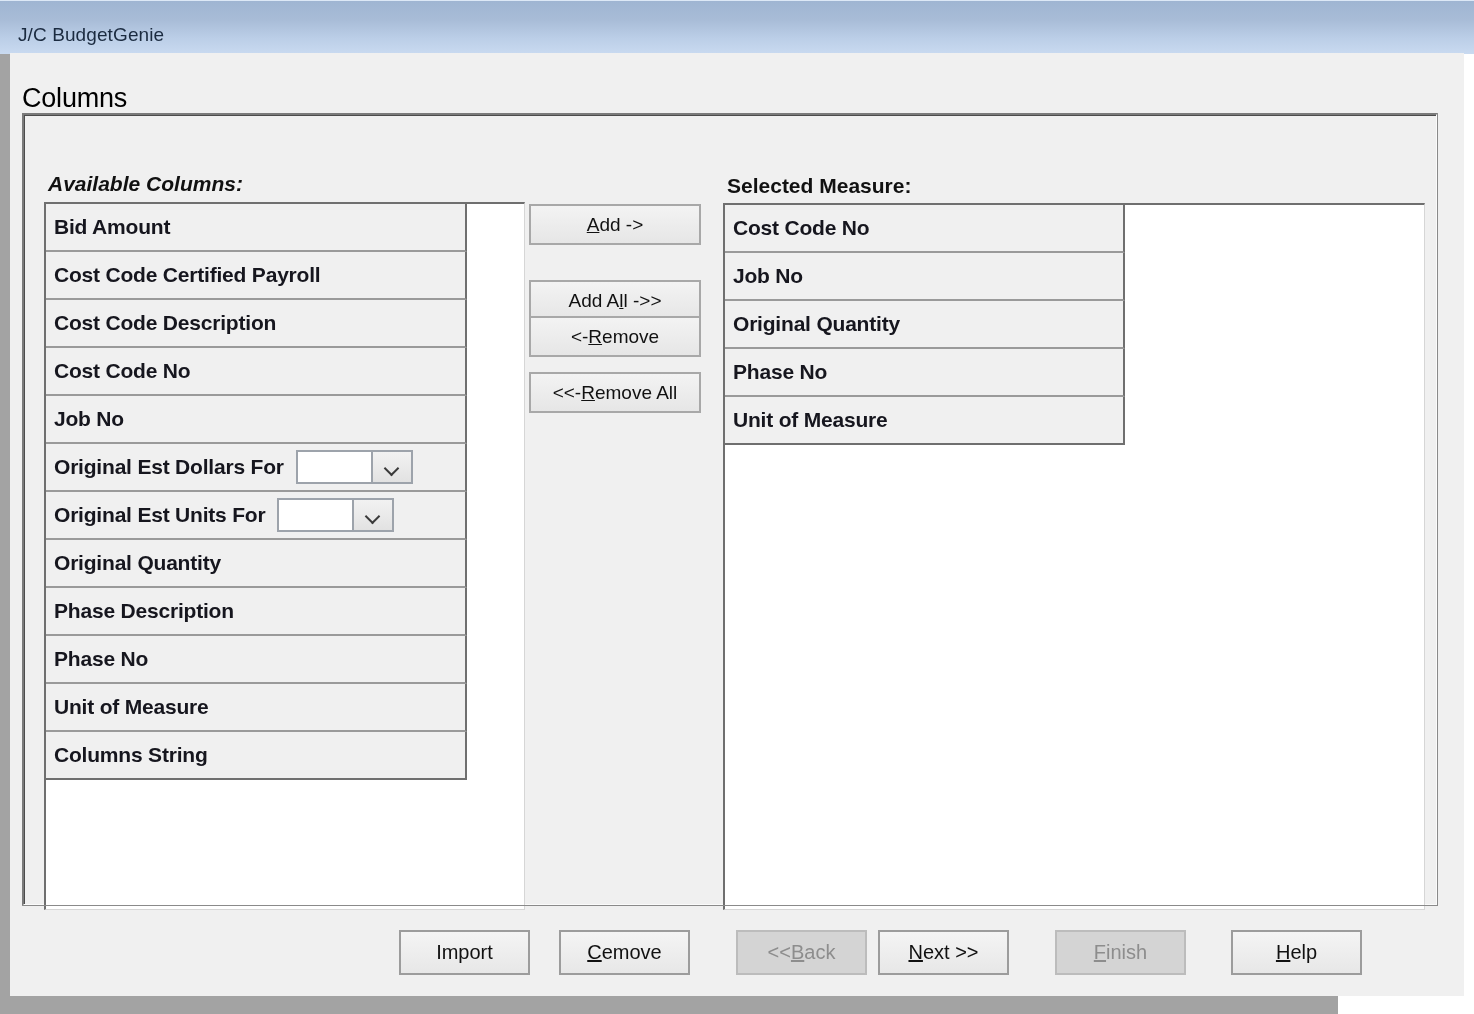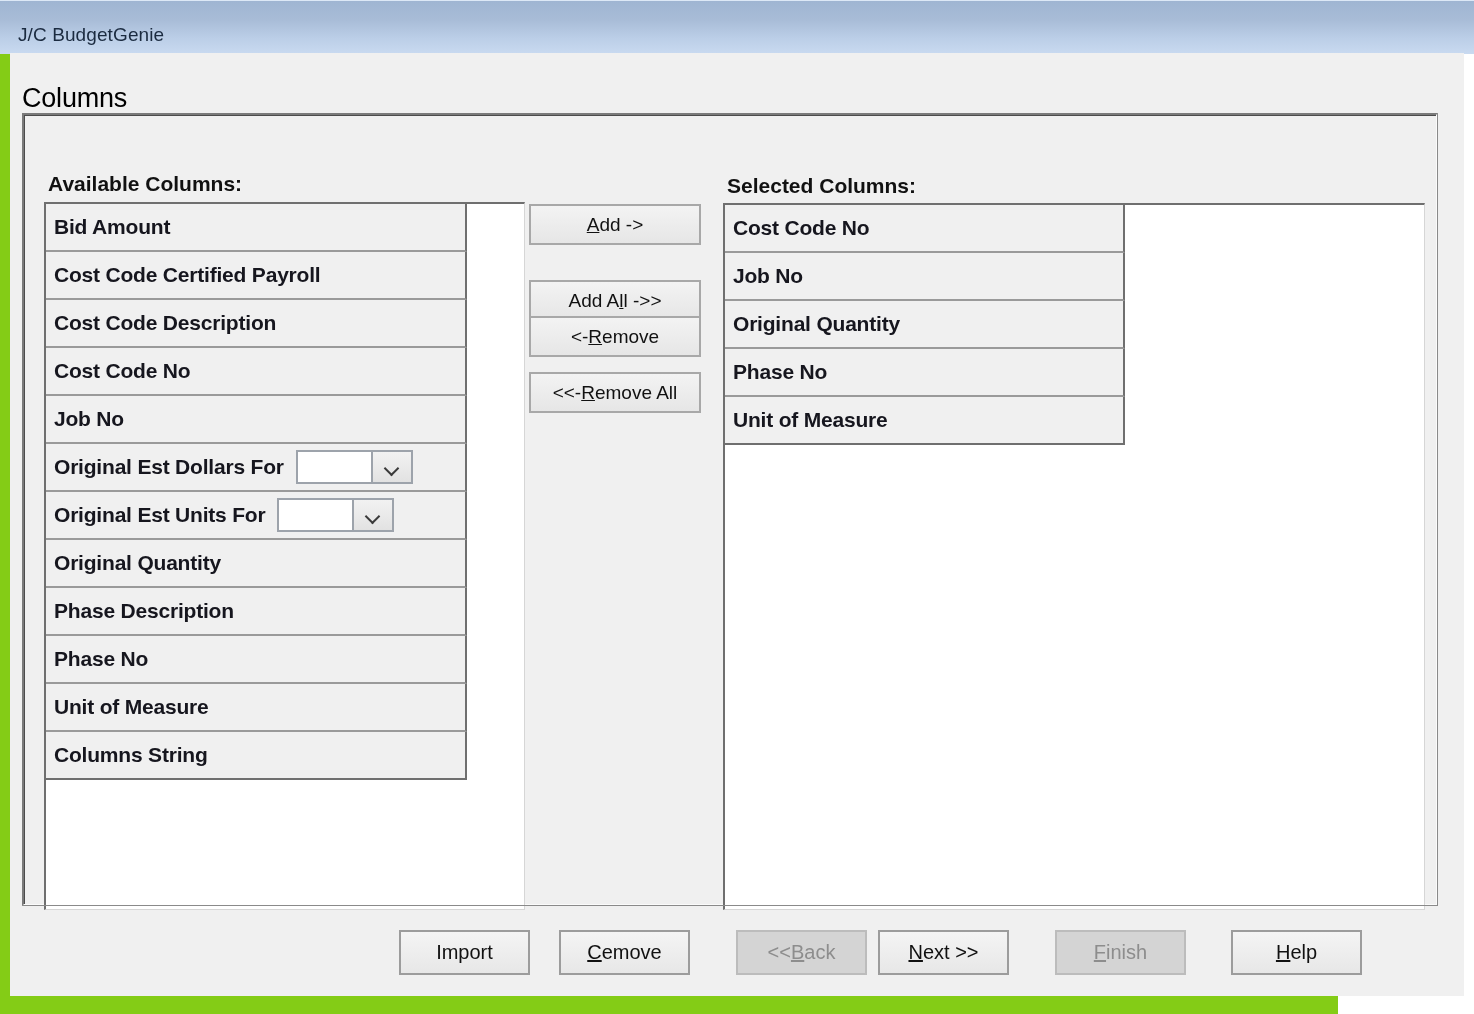--- a/index.html
+++ b/index.html
@@ -14,21 +14,21 @@
     overflow: hidden;
     font-family: "Liberation Sans", sans-serif;
   }
 
   
   #window {
     position: absolute;
     left: 0; top: 0;
     width: 1338px;
     height: 1014px;
-    background: #84cc16;
+    background: #a3a3a3;
     box-sizing: border-box;
     padding-left: 48px;
   }
 
   
   #titlebar {
     position: absolute;
     left: 0; top: 0;
     width: 1474px;
     height: 53px;
@@ -94,21 +94,21 @@
   }
 
   
   .section-heading {
     position: absolute;
     font-size: 21px;
     font-weight: bold;
     color: #111111;
     white-space: nowrap;
   }
-  #available-heading { left: 24px; top: 57px; }
+  #available-heading { left: 24px; top: 57px; font-style: italic; }
   #selected-heading  { left: 703px; top: 59px; }
 
   
   .listbox {
     position: absolute;
     background: #ffffff;
     border-top: 2px solid #6f6f6f;
     border-left: 2px solid #6f6f6f;
     border-right: 1px solid #d6d6d6;
     border-bottom: 1px solid #d6d6d6;
@@ -312,21 +312,21 @@
             </div>
             <div class="list-row">
               <span class="row-label">Unit of Measure</span>
             </div>
             <div class="list-row">
               <span class="row-label">Columns String</span>
             </div>
           </div>
       </div>
 
-      <div class="section-heading" id="selected-heading">Selected Columns:</div>
+      <div class="section-heading" id="selected-heading">Selected Measure:</div>
 
       <div class="listbox" id="selected-listbox">
         <div class="list-inner" id="selected-rows">
             <div class="list-row">
               <span class="row-label">Cost Code No</span>
             </div>
             <div class="list-row">
               <span class="row-label">Job No</span>
             </div>
             <div class="list-row">

